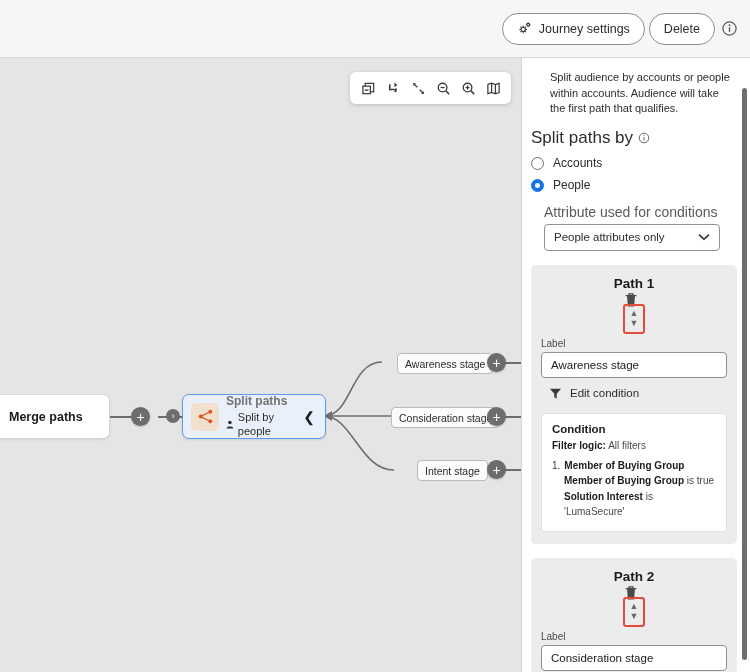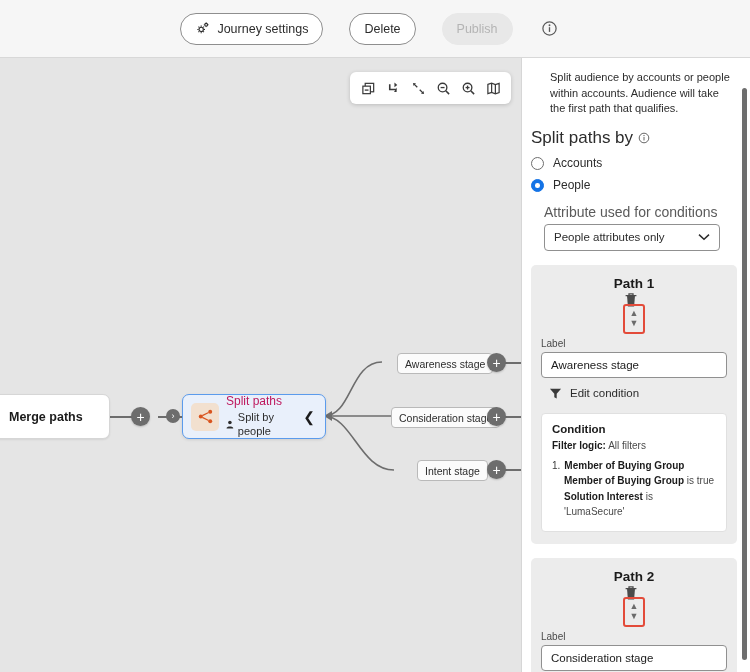--- a/index.html
+++ b/index.html
@@ -7,22 +7,22 @@
     width:750px;height:672px;overflow:hidden;
     font-family:"Liberation Sans","DejaVu Sans",sans-serif;
     background:#ffffff;color:#2c2c2c;position:relative;
   }
   .app{position:absolute;inset:0;}
 
   
   .topbar{
     position:absolute;left:0;top:0;width:750px;height:58px;
     background:#f6f6f6;border-bottom:1px solid #d8d8d8;
-    display:flex;align-items:center;justify-content:center;
-    padding-right:12px;box-sizing:border-box;gap:26px;
+    display:flex;align-items:center;justify-content:flex-end;
+    padding-right:12px;box-sizing:border-box;gap:4px;
   }
   .tbtn{
     height:30px;border:1px solid #8e8e8e;border-radius:16px;background:#ffffff;
     color:#2c2c2c;font-size:12.5px;display:inline-flex;align-items:center;
     gap:7px;padding:0 14px;cursor:pointer;white-space:nowrap;
   }
   .tbtn.disabled{background:#e8e8e8;border-color:#e8e8e8;color:#b4b4b4;cursor:default;}
   .info-ic{width:17px;height:17px;flex:0 0 17px;margin-left:2px;cursor:pointer;}
 
   
@@ -49,21 +49,21 @@
     position:absolute;left:182px;top:336px;width:144px;height:45px;
     background:#e9f0fb;border:1.6px solid #5b9bec;border-radius:7px;
     box-sizing:border-box;display:flex;align-items:center;padding:0 8px;gap:7px;
     box-shadow:0 1px 3px rgba(0,0,0,.10);
   }
   .split-ic{
     width:28px;height:28px;border-radius:5px;background:#f2e0cf;
     display:flex;align-items:center;justify-content:center;flex:0 0 28px;
   }
   .split-txt{flex:1;line-height:1.32;}
-  .split-title{font-size:12px;font-weight:normal;color:#be185d;}
+  .split-title{font-size:12px;font-weight:bold;color:#737373;}
   .split-sub{font-size:11px;color:#2c2c2c;display:flex;align-items:center;gap:4px;}
   .chev-l{font-size:14px;color:#1b1b1b;font-weight:bold;cursor:pointer;padding:0 2px;}
 
   
   .plusbtn{
     position:absolute;width:19px;height:19px;border-radius:50%;
     background:#6d6d6d;color:#fff;display:flex;align-items:center;justify-content:center;
     font-size:14px;line-height:1;cursor:pointer;box-shadow:0 1px 2px rgba(0,0,0,.2);
   }
   .arrowdot{
@@ -166,23 +166,20 @@
             <line x1="11.9" y1="5.8" x2="11.9" y2="6.5"></line>
             <line x1="9.4" y1="4" x2="10.1" y2="4"></line>
             <line x1="13.7" y1="4" x2="14.4" y2="4"></line>
           </g>
       </svg>
       <span>Journey settings</span>
     </div>
     <div class="tbtn">
       <span>Delete</span>
     </div>
-    <div class="tbtn disabled">
-      <span>Publish</span>
-    </div>
     <svg class="info-ic" viewBox="0 0 18 18">
       <circle cx="9" cy="9" r="7" fill="none" stroke="#5a5a5a" stroke-width="1.3"></circle>
       <circle cx="9" cy="5.6" r="1" fill="#5a5a5a"></circle>
       <rect x="8.3" y="7.6" width="1.4" height="5" fill="#5a5a5a"></rect>
     </svg>
   </div>
 
   <div class="canvas">
 
     <div class="canvas-toolbar">

